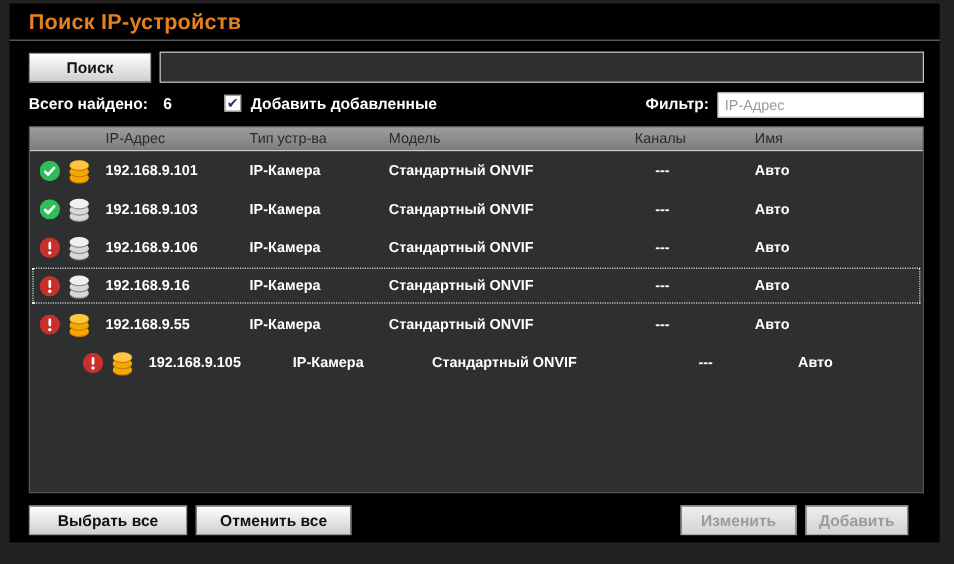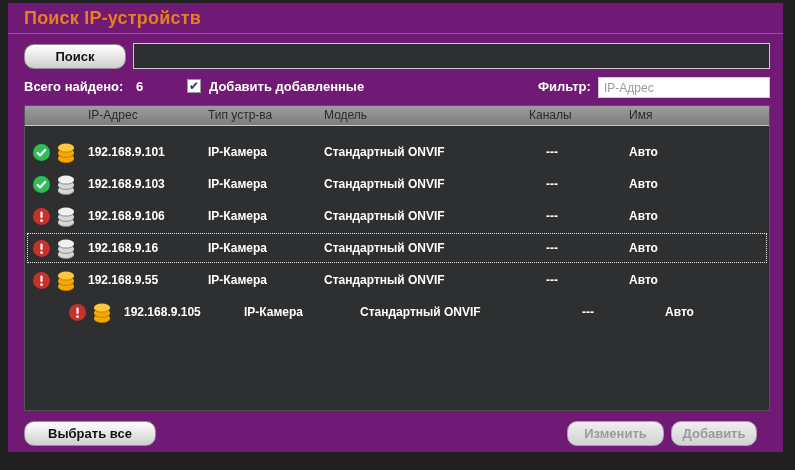--- a/index.html
+++ b/index.html
@@ -5,34 +5,34 @@
   html,body{margin:0;padding:0;}
   body{
     width:795px;height:470px;
     background:#212121;
     font-family:"Liberation Sans","DejaVu Sans",sans-serif;
     position:relative;overflow:hidden;
     -webkit-font-smoothing:antialiased;
   }
   .dialog{
     position:absolute;left:8px;top:3px;width:775px;height:449px;
-    background:#701a75;
+    background:#000000;
   }
   .title{
     position:absolute;left:16px;top:5px;
     font-size:18px;font-weight:bold;color:#E5801E;
     letter-spacing:.2px;
   }
   .title-sep{
     position:absolute;left:0;top:30px;width:775px;height:1px;background:#6e6e6e;
   }
   .btn{
     position:absolute;height:25px;
     background:linear-gradient(#ffffff,#e9e9e9 45%,#cfcfcf);
-    border:1px solid #8f8f8f;border-radius:10px;
+    border:1px solid #8f8f8f;border-radius:0;
     font-size:13px;font-weight:bold;color:#111;
     display:flex;align-items:center;justify-content:center;
     box-sizing:border-box;cursor:pointer;
   }
   .btn.disabled{color:#9b9b9b;border-color:#a5a5a5;background:linear-gradient(#efefef,#d2d2d2);}
   #search-btn{left:16px;top:41px;width:102px;}
   .search-input{
     position:absolute;left:125px;top:40px;width:637px;height:26px;
     background:#2d2f30;border:1px solid #c9c9c9;box-sizing:border-box;
     color:#fff;font-size:13px;padding:0 6px;outline:none;
@@ -58,21 +58,21 @@
   .table{
     position:absolute;left:16px;top:102px;width:746px;height:306px;
     background:#2d2f30;border:1px solid #545454;box-sizing:border-box;
   }
   .thead{
     position:absolute;left:0;top:0;width:100%;height:19px;
     background:linear-gradient(#9d9d9d,#7d7d7d);
     border-bottom:1px solid #cfc8b9;
   }
   .hcell{position:absolute;top:0;height:19px;line-height:19px;font-size:12px;color:#2b2b2b;white-space:nowrap;}
-  .tbody{position:absolute;left:0;top:30px;width:100%;bottom:0;text-align:right;}
+  .tbody{position:absolute;left:0;top:20px;width:100%;bottom:0;text-align:right;}
   .trow{position:absolute;left:1px;width:742px;height:32px;}
   .trow.focused{outline:1px dotted #e8e8e8;outline-offset:-2px;}
   .cell{position:absolute;top:0;height:32px;line-height:32px;font-size:12px;font-weight:bold;color:#ffffff;white-space:nowrap;}
   .icon-cell{display:flex;align-items:center;height:32px;}
   .status-cell{left:7px;}
   .db-cell{left:30px;}
   .c-ip{left:62px;}
   .c-type{left:182px;}
   .c-model{left:298px;}
   .c-ch{left:520px;}
@@ -259,16 +259,17 @@
           <span class="cell c-type">IP-Камера</span>
           <span class="cell c-model">Стандартный ONVIF</span>
           <span class="cell c-ch">---</span>
           <span class="cell c-name">Авто</span>
         </div>
       </div>
   </div>
 
   <div class="footer">
     <div class="btn" id="btn-select-all">Выбрать все</div>
+    <div class="btn" id="btn-deselect-all">Отменить все</div>
     <div class="btn disabled" id="btn-edit">Изменить</div>
     <div class="btn disabled" id="btn-add">Добавить</div>
   </div>
 </div>
 
 </body></html>

